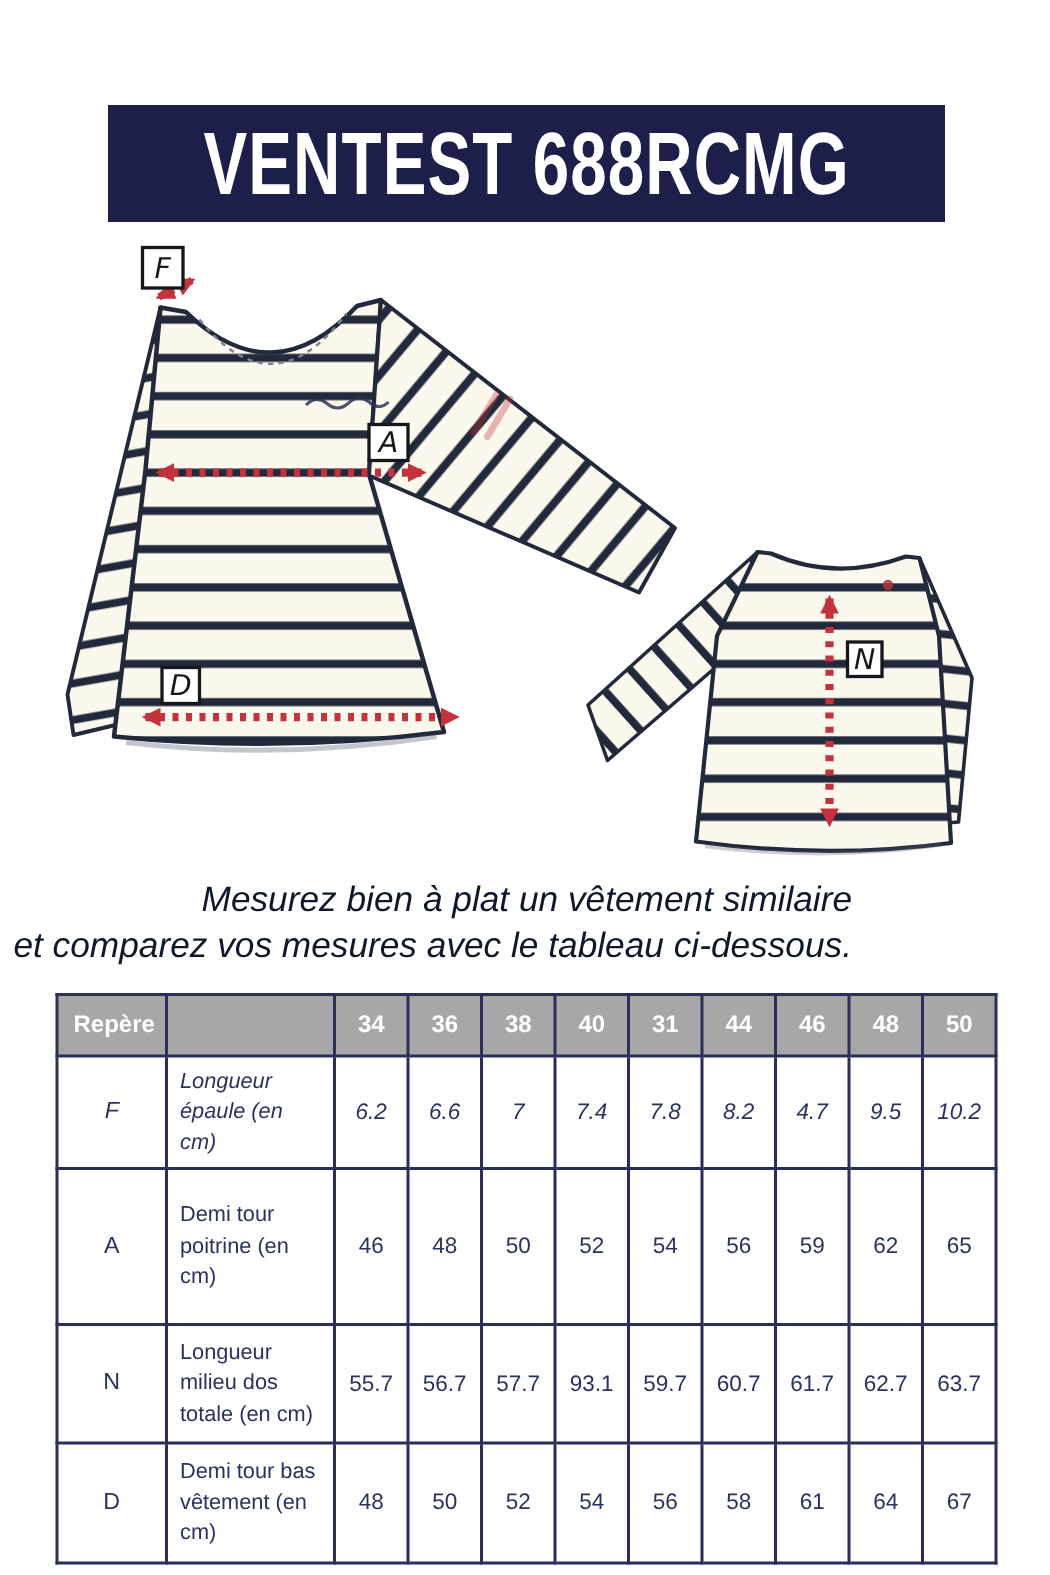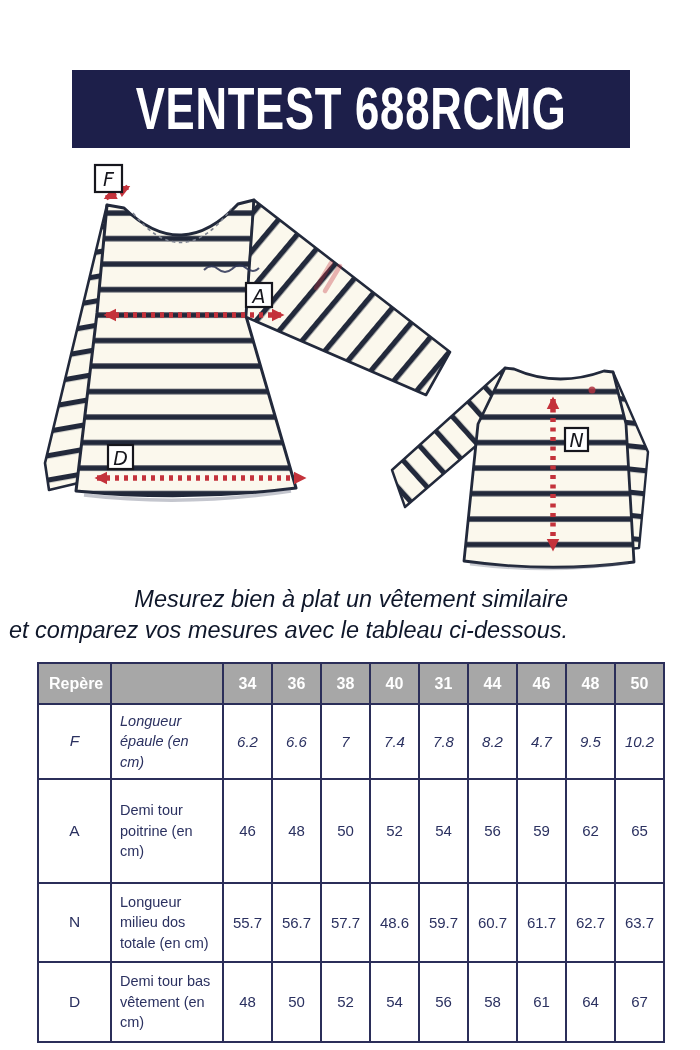--- a/index.html
+++ b/index.html
@@ -204,21 +204,21 @@
         <td class="value-cell">59</td>
         <td class="value-cell">62</td>
         <td class="value-cell">65</td>
       </tr>
       <tr class="row-N">
         <td class="code-cell">N</td>
         <td class="label-cell">Longueur milieu dos totale (en cm)</td>
         <td class="value-cell">55.7</td>
         <td class="value-cell">56.7</td>
         <td class="value-cell">57.7</td>
-        <td class="value-cell">48.6</td>
+        <td class="value-cell">93.1</td>
         <td class="value-cell">59.7</td>
         <td class="value-cell">60.7</td>
         <td class="value-cell">61.7</td>
         <td class="value-cell">62.7</td>
         <td class="value-cell">63.7</td>
       </tr>
       <tr class="row-D">
         <td class="code-cell">D</td>
         <td class="label-cell">Demi tour bas vêtement (en cm)</td>
         <td class="value-cell">48</td>

